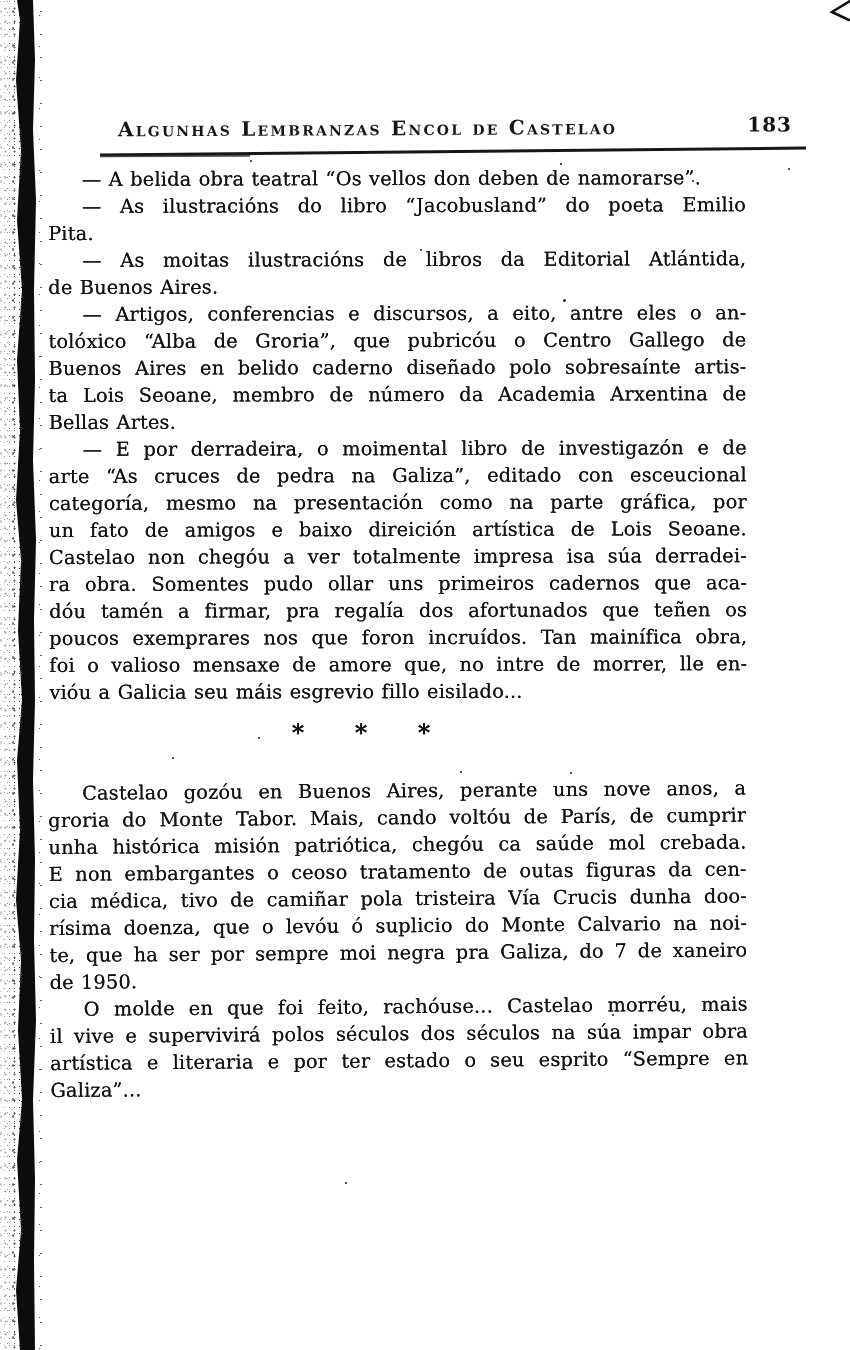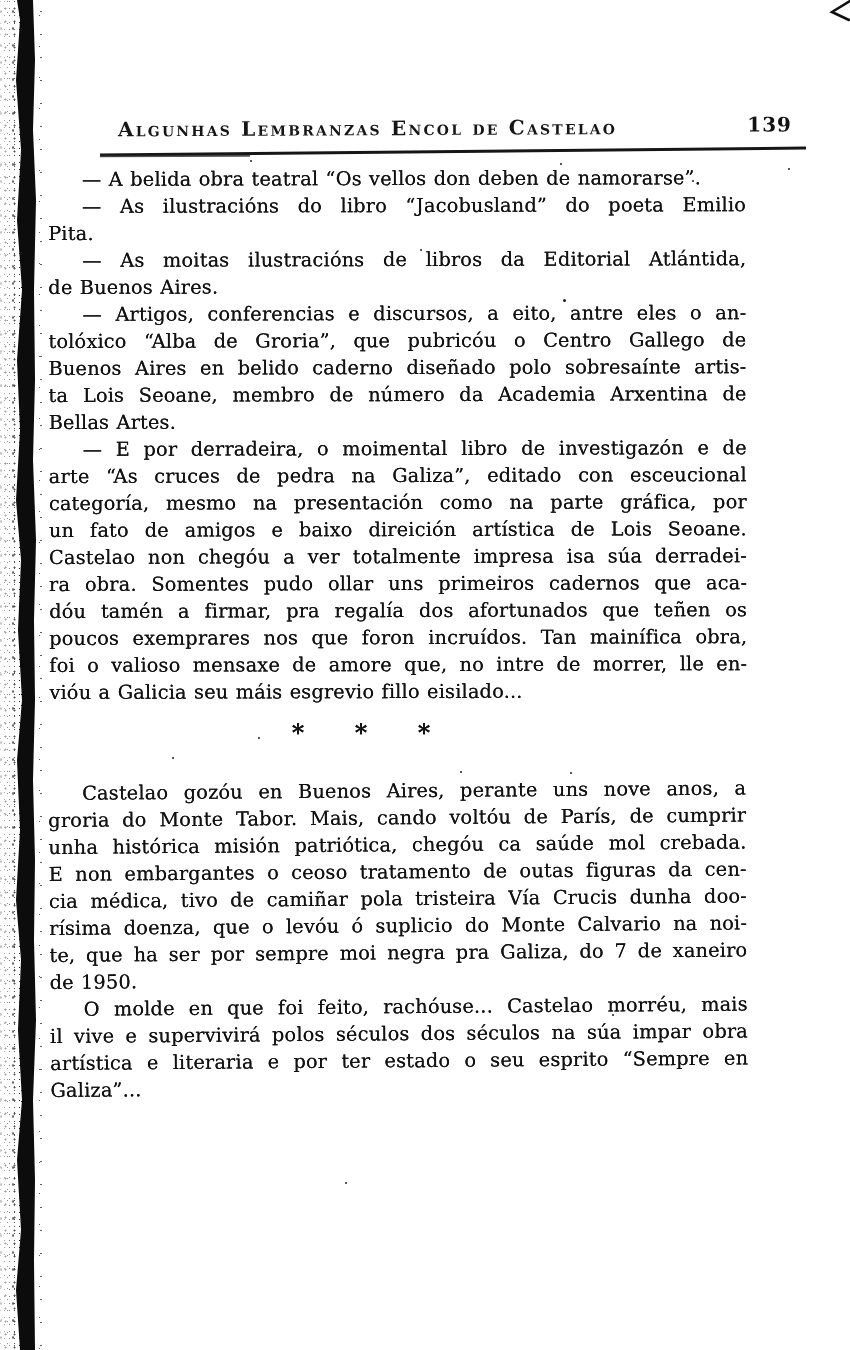--- a/index.html
+++ b/index.html
@@ -114,21 +114,21 @@
     <div class="binding-bar"></div>
     <div class="speckle-right"></div>
   </div>
 
   <svg class="corner-mark" viewBox="0 0 38 30">
     <polyline points="38,1 20,12 37,20" fill="none" stroke="#111" stroke-width="2.6" stroke-linecap="round"></polyline>
   </svg>
 
   <div class="header">
     <div class="header-title">Algunhas Lembranzas Encol de Castelao</div>
-    <div class="page-number">139</div>
+    <div class="page-number">183</div>
   </div>
   <div class="rule-main"></div>
   <div class="rule-smear"></div>
 
   <div class="block block1">
       <div class="para">
         <div class="line first last">— A belida obra teatral “Os vellos don deben de namorarse”.</div>
       </div>
       <div class="para">
         <div class="line first">— As ilustracións do libro “Jacobusland” do poeta Emilio</div>

